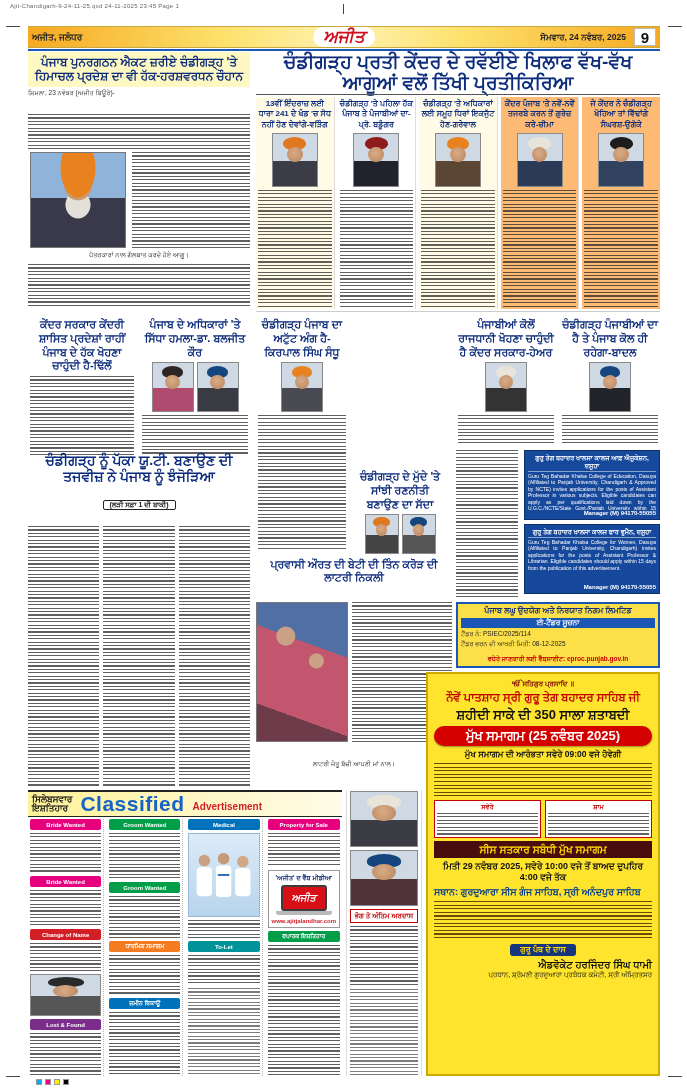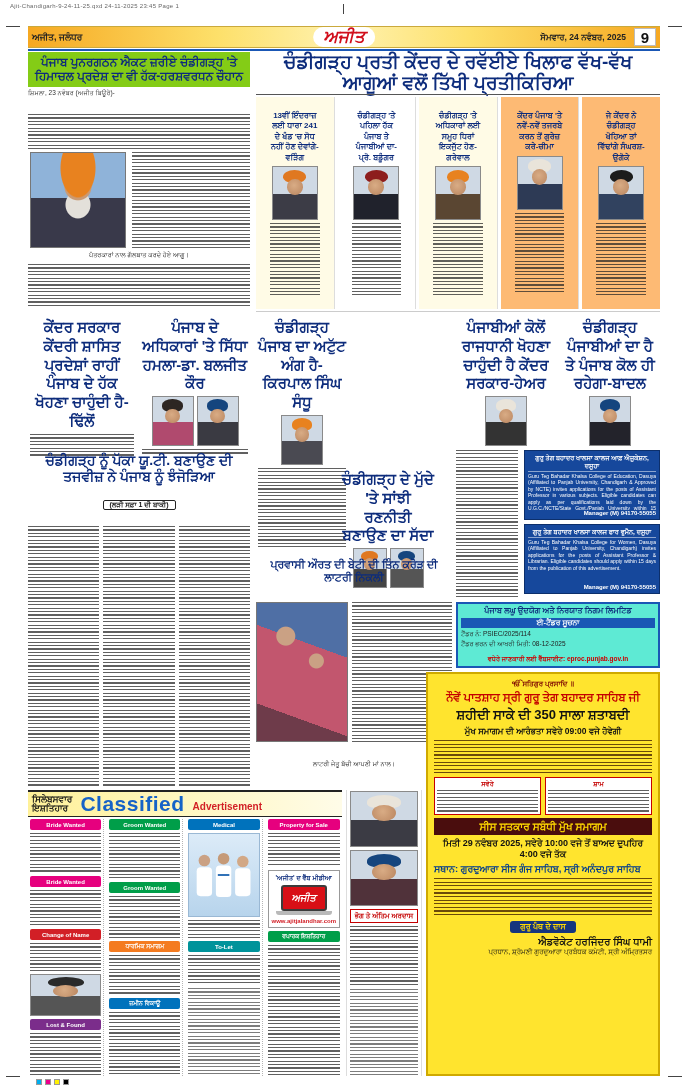--- a/index.html
+++ b/index.html
@@ -31,21 +31,21 @@
 
   
   .hrule{position:absolute;background:#555;height:1px}
   .hrule.light{background:#ccc}
 
   
   .hl-lead{position:absolute;left:256px;top:54px;width:404px;height:38px;
     font-size:19px;font-weight:bold;color:#0d2c7c;text-align:center;line-height:1.08;
     display:flex;align-items:center;justify-content:center}
   .hl-col{font-size:8px;font-weight:bold;color:#0d2c7c;line-height:1.3;text-align:center}
-  .hl-mid{font-size:15px;font-weight:bold;color:#0d2c7c;line-height:1.25;text-align:center}
+  .hl-mid{font-size:11px;font-weight:bold;color:#0d2c7c;line-height:1.25;text-align:center}
   .hl-big{font-size:14px;font-weight:bold;color:#0d2c7c;line-height:1.15;text-align:center}
 
   
   .tx{background-image:repeating-linear-gradient(to bottom,rgba(35,35,35,.72) 0px,rgba(35,35,35,.72) 1.1px,transparent 1.1px,transparent 3.4px)}
   .tx.light{opacity:.82}
   .tx.dk{background-image:repeating-linear-gradient(to bottom,rgba(70,35,0,.8) 0px,rgba(70,35,0,.8) 1.1px,transparent 1.1px,transparent 3.6px)}
 
   
   .ph{position:relative;border:1px solid #8a8a8a;overflow:hidden;
     background:linear-gradient(180deg,var(--bg,#cfd9e4) 0 52%,var(--coat,#4b4b55) 52% 100%)}
@@ -64,35 +64,35 @@
       linear-gradient(180deg,#8fb3d9 0 48%,#39394a 48%)}
   
   .photo-lot{width:92px;height:140px;border:1px solid #777;
     background:
       radial-gradient(circle at 32% 24%,#caa184 0 9px,transparent 10px),
       radial-gradient(circle at 66% 42%,#caa184 0 7px,transparent 8px),
       linear-gradient(200deg,#4f6fa5 0 32%,#c2566e 32% 78%,#6e3b4a 78%)}
 
   
   .topcols{position:absolute;left:256px;top:97px;width:404px;height:212px;display:flex;gap:3px}
-  .tcol{flex:1;display:flex;flex-direction:column;gap:3px;padding:14px;border-right:1px solid #ddd}
+  .tcol{flex:1;display:flex;flex-direction:column;gap:3px;padding:2px;border-right:1px solid #ddd}
   .tcol:last-child{border-right:none}
   .bg-y{background:#fffbe6}.bg-b{background:#fdba74}.bg-w{background:#fff}
   .tcol .ph{width:46px;height:54px;align-self:center}
   .tcol .tx{flex:1}
 
   
   .mid{display:flex;flex-direction:column;gap:3px;padding:2px}
   .mid .phrow{display:flex;gap:3px;justify-content:center}
   .mid .ph{width:42px;height:50px}
   .mid .tx{flex:1}
 
   
   .leftart{position:absolute;left:28px;top:52px;width:222px;height:258px}
-  .leftart h2{background:#84cc16;padding:3px 2px;font-size:12px;font-weight:bold;color:#0d2c7c;text-align:center;line-height:1.2}
+  .leftart h2{background:#fef9c3;padding:3px 2px;font-size:12px;font-weight:bold;color:#0d2c7c;text-align:center;line-height:1.2}
   .leftart .dl{font-size:6.5px;color:#333;margin-top:2px}
 
   
   .ut{position:absolute;left:28px;top:452px;width:222px;height:334px;display:flex;flex-direction:column;gap:16px}
   .pill{align-self:center;border:1px solid #222;font-size:7px;font-weight:bold;padding:0 6px;border-radius:2px}
   .ut .cols{display:flex;gap:4px;flex:1}
   .ut .cols .tx{flex:1}
 
   
   .lottery{position:absolute;left:256px;top:558px;width:196px;height:228px;display:flex;flex-direction:column;gap:18px}
@@ -102,21 +102,21 @@
 
   
   .college{position:absolute;width:136px;height:70px;background:#16489c;color:#fff;padding:3px;
     display:flex;flex-direction:column;border:1px solid #0c2f6b}
   .college .t{font-size:6.5px;font-weight:bold;text-align:center;line-height:1.2;border-bottom:1px solid rgba(255,255,255,.5);padding-bottom:1px;margin-bottom:1px}
   .college .b{font-size:5px;line-height:1.3;text-align:justify;flex:1;overflow:hidden}
   .college .f{font-size:6px;font-weight:bold;text-align:right}
 
   
   .tender{position:absolute;left:456px;top:602px;width:204px;height:66px;border:2px solid #1a57b5;
-    background:#5eead4;padding:3px;display:flex;flex-direction:column;gap:2px}
+    background:#fde047;padding:3px;display:flex;flex-direction:column;gap:2px}
   .tender .org{font-size:8px;font-weight:bold;color:#0d2c7c;text-align:center;line-height:1.1}
   .tender .tt{background:#1a57b5;color:#fff;font-size:7.5px;font-weight:bold;text-align:center}
   .tender .r{font-size:6.5px;color:#222}
   .tender .f{font-size:6.5px;font-weight:bold;color:#c00;text-align:center;margin-top:auto}
 
   
   .yad{position:absolute;left:426px;top:672px;width:234px;height:404px;background:#ffe42e;
     border:2px solid #cfa900;padding:6px 6px 4px;display:flex;flex-direction:column;gap:3px}
   .yad .inv{font-size:7px;font-weight:bold;color:#7a0000;text-align:center}
   .yad .t1{font-size:11.5px;font-weight:bold;color:#c40000;text-align:center;line-height:1.15}
@@ -249,21 +249,21 @@
     </div>
     <div class="tx" style="height:46px"></div>
   </div>
   <div class="mid abs" style="left:256px;top:316px;width:92px;height:236px">
     <div class="hl-mid">ਚੰਡੀਗੜ੍ਹ ਪੰਜਾਬ ਦਾ ਅਟੁੱਟ ਅੰਗ ਹੈ-ਕਿਰਪਾਲ ਸਿੰਘ ਸੰਧੂ</div>
     <div class="phrow">
       <div class="ph" style="--tb:#e8821f;--coat:#4a4a52"></div>
     </div>
     <div class="tx" style="flex:1"></div>
   </div>
-  <div class="mid abs" style="left:340px;top:468px;width:96px;height:88px">
+  <div class="mid abs" style="left:352px;top:468px;width:96px;height:88px">
     <div class="hl-mid">ਚੰਡੀਗੜ੍ਹ ਦੇ ਮੁੱਦੇ 'ਤੇ ਸਾਂਝੀ ਰਣਨੀਤੀ ਬਣਾਉਣ ਦਾ ਸੱਦਾ</div>
     <div class="phrow">
       <div class="ph" style="width:34px;height:40px;--tb:#e07820;--coat:#444"></div>
       <div class="ph" style="width:34px;height:40px;--tb:#15457e;--coat:#555"></div>
     </div>
     <div class="tx" style="flex:1"></div>
   </div>
   <div class="mid abs" style="left:456px;top:316px;width:100px;height:130px">
     <div class="hl-mid">ਪੰਜਾਬੀਆਂ ਕੋਲੋਂ ਰਾਜਧਾਨੀ ਖੋਹਣਾ ਚਾਹੁੰਦੀ ਹੈ ਕੇਂਦਰ ਸਰਕਾਰ-ਹੇਅਰ</div>
     <div class="phrow">
@@ -395,20 +395,21 @@
     <div class="ph" style="--tb:#15457e;--coat:#50323a"></div>
     <div class="notice">ਭੋਗ ਤੇ ਅੰਤਿਮ ਅਰਦਾਸ</div>
     <div class="tx" style="height:60px"></div>
     <div class="tx light" style="flex:1"></div>
   </div>
 
   <div class="yad">
     <div class="inv">ੴ ਸਤਿਗੁਰ ਪ੍ਰਸਾਦਿ ॥</div>
     <div class="t1">ਨੌਵੇਂ ਪਾਤਸ਼ਾਹ ਸ੍ਰੀ ਗੁਰੂ ਤੇਗ ਬਹਾਦਰ ਸਾਹਿਬ ਜੀ</div>
     <div class="t2">ਸ਼ਹੀਦੀ ਸਾਕੇ ਦੀ 350 ਸਾਲਾ ਸ਼ਤਾਬਦੀ</div>
+    <div class="ban">ਮੁੱਖ ਸਮਾਗਮ (25 ਨਵੰਬਰ 2025)</div>
     <div class="l1">ਮੁੱਖ ਸਮਾਗਮ ਦੀ ਆਰੰਭਤਾ ਸਵੇਰੇ 09:00 ਵਜੇ ਹੋਵੇਗੀ</div>
     <div class="tx dk" style="height:34px"></div>
     <div class="inset-row">
       <div class="inset">
         <div class="lbl">ਸਵੇਰੇ</div>
         <div class="tx" style="height:22px"></div>
       </div>
       <div class="inset">
         <div class="lbl">ਸ਼ਾਮ</div>
         <div class="tx" style="height:22px"></div>

